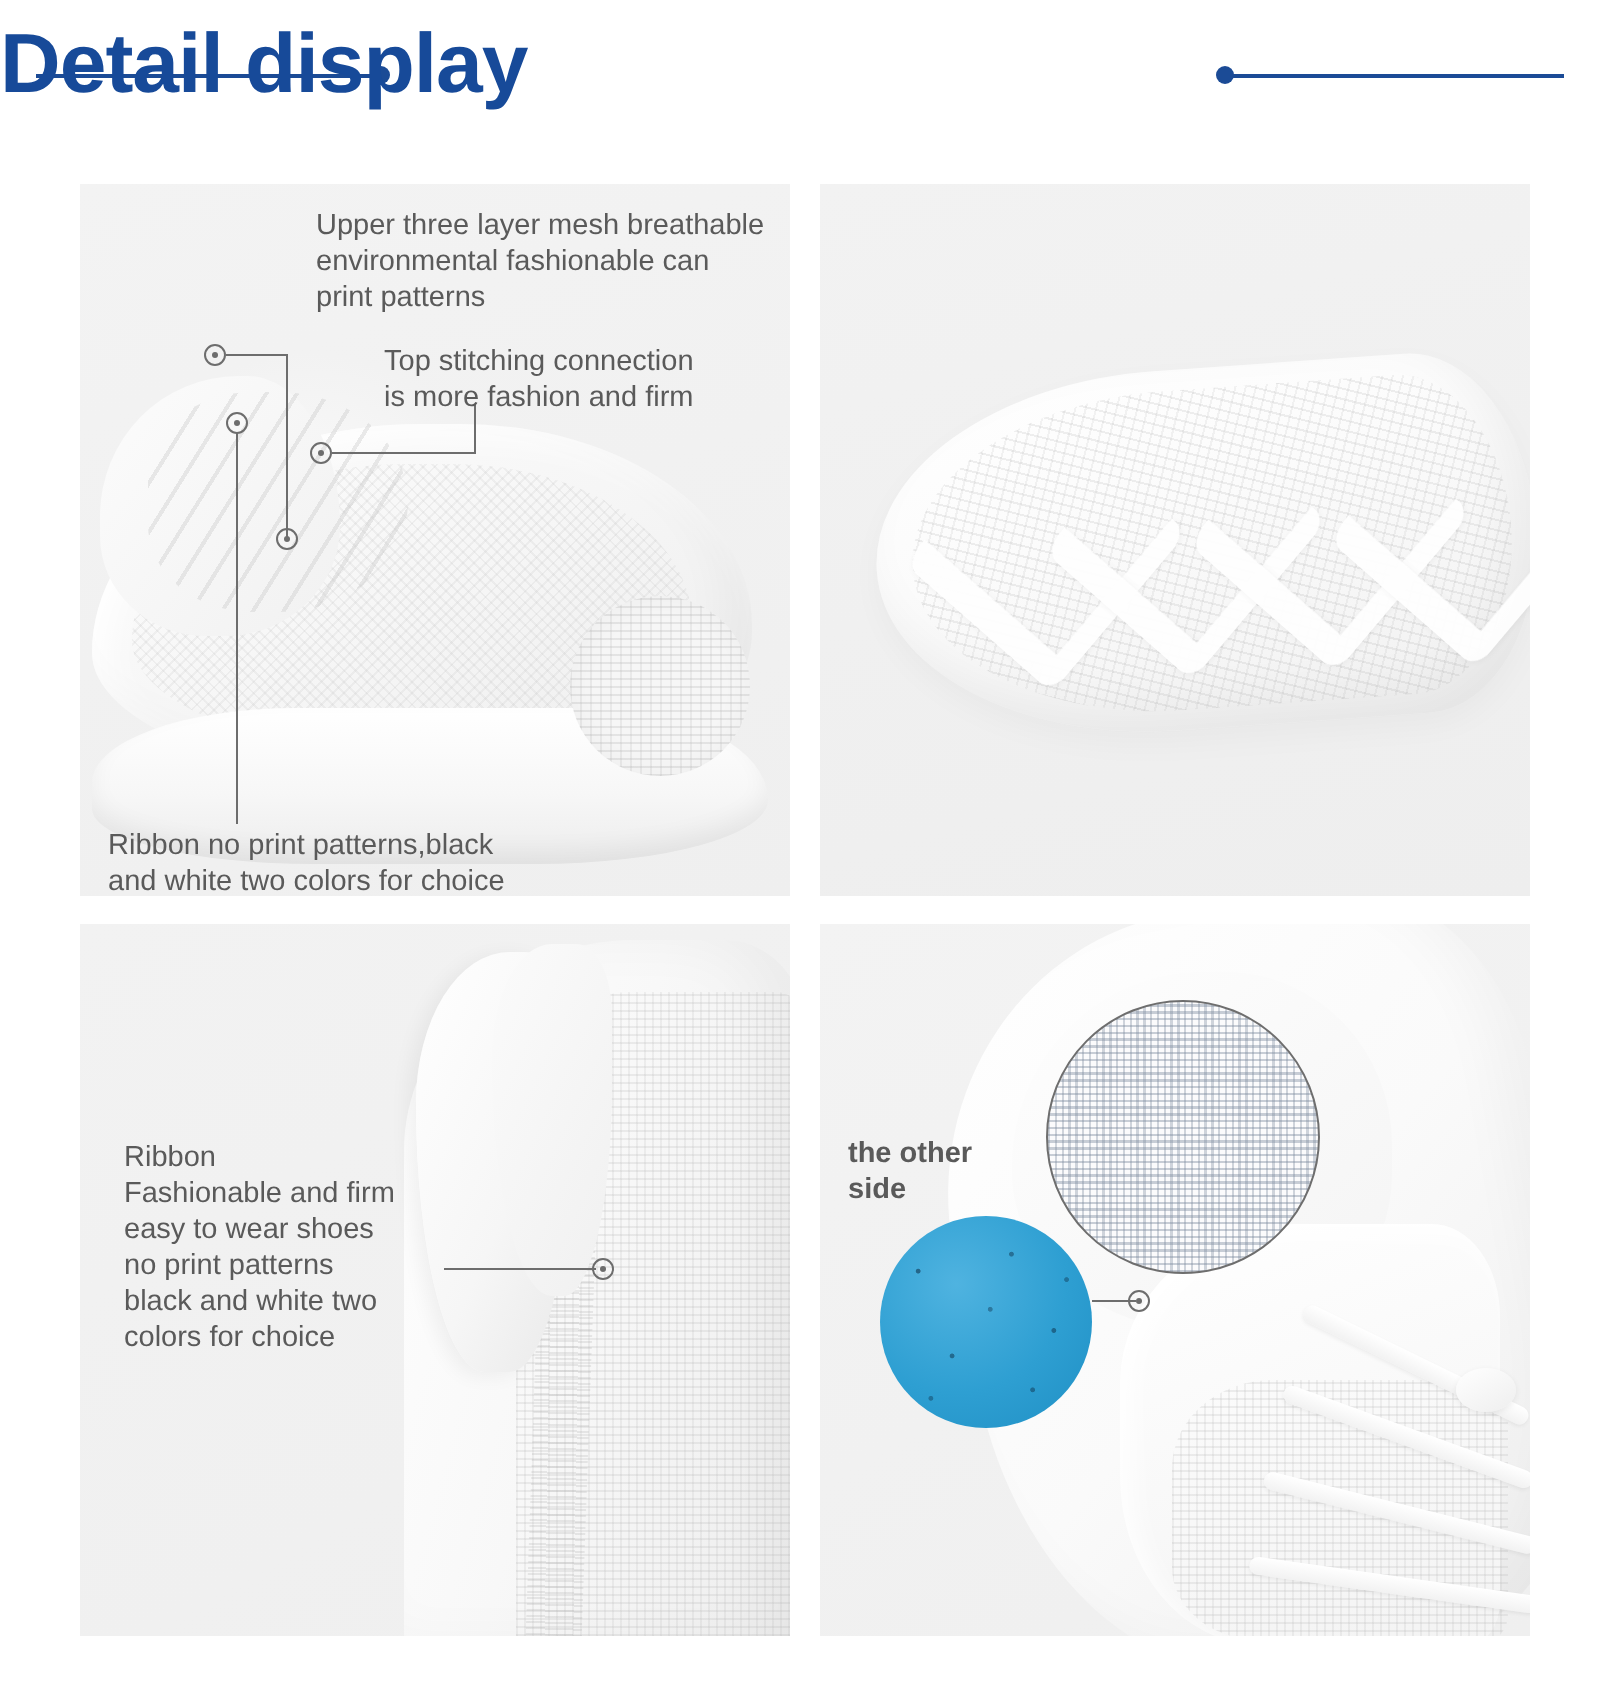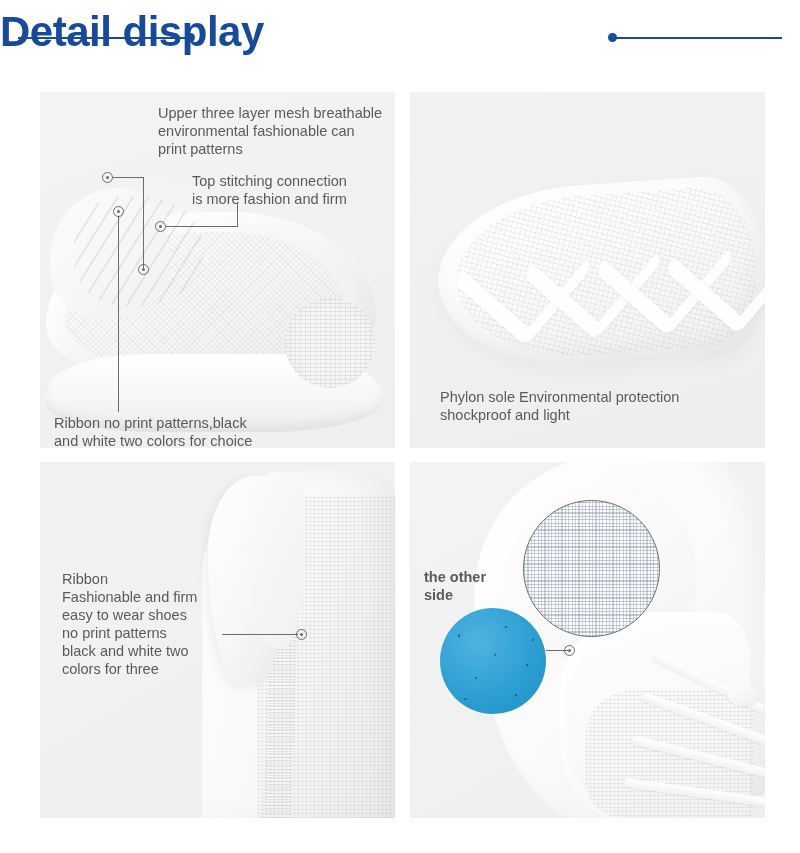--- a/index.html
+++ b/index.html
@@ -311,37 +311,35 @@
 
   <div class="panel p2">
     <div class="ph p2-bg"></div>
     <div class="ph p2-sole"></div>
     <div class="ph p2-tex"></div>
     <div class="chev chev1"></div>
     <div class="chev chev2"></div>
     <div class="chev chev3"></div>
     <div class="chev chev4"></div>
   </div>
-  <div class="callout" style="left:440px; top:388px;">Phylon sole   Environmental protection
-shockproof and light</div>
 
   <div class="panel p3">
     <div class="ph p3-bg"></div>
     <div class="ph p3-heel"></div>
     <div class="ph p3-heelmesh"></div>
     <div class="ph p3-ribbon"></div>
     <div class="ph p3-tab"></div>
     <div class="ph p3-tab2"></div>
   </div>
   <div class="callout" style="left:62px; top:570px;">Ribbon
 Fashionable and firm
 easy to wear shoes
 no print patterns
 black and white two
-colors for three</div>
+colors for choice</div>
   <div class="lead lead-h" style="left:222px; top:634px; width:76px;"></div>
   <div class="marker" style="left:296px; top:629px;"></div>
 
   <div class="panel p4">
     <div class="ph p4-bg"></div>
     <div class="ph p4-shoe"></div>
     <div class="ph p4-toe"></div>
     <div class="ph p4-vamp"></div>
     <div class="ph p4-vampmesh"></div>
     <div class="lace lace1"></div>

